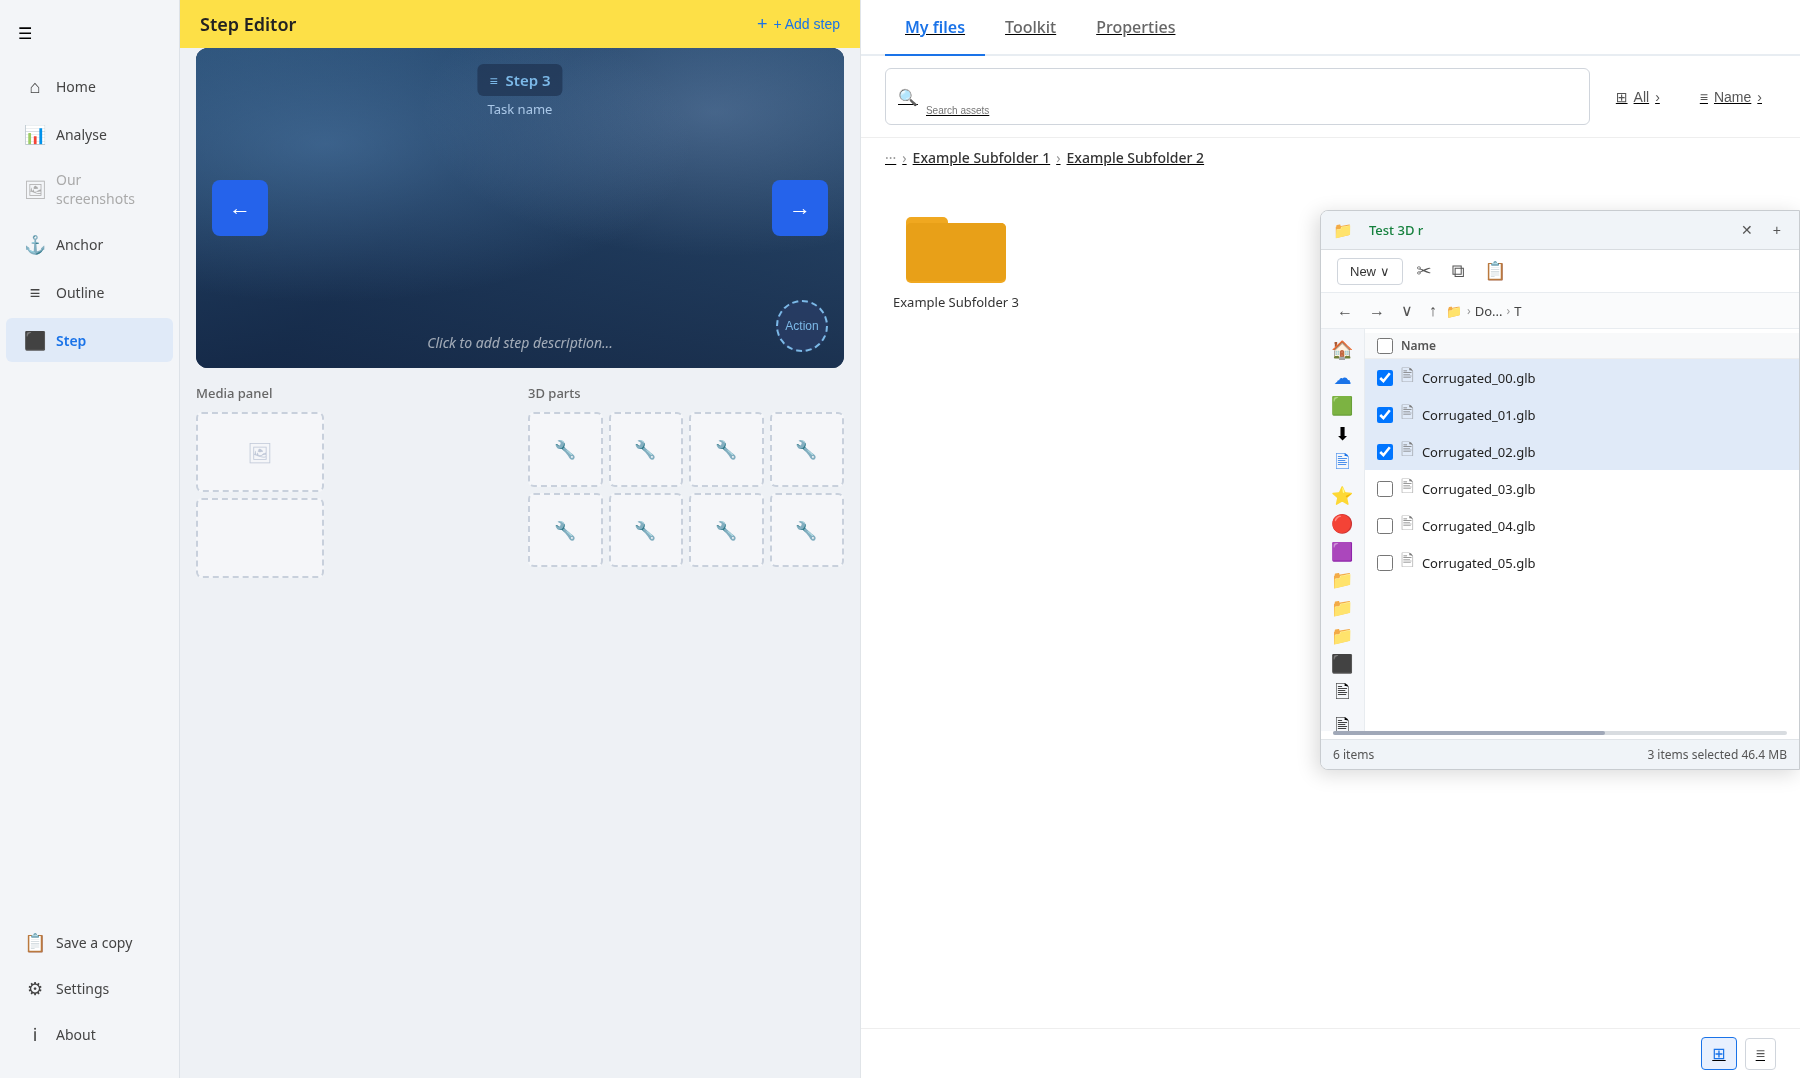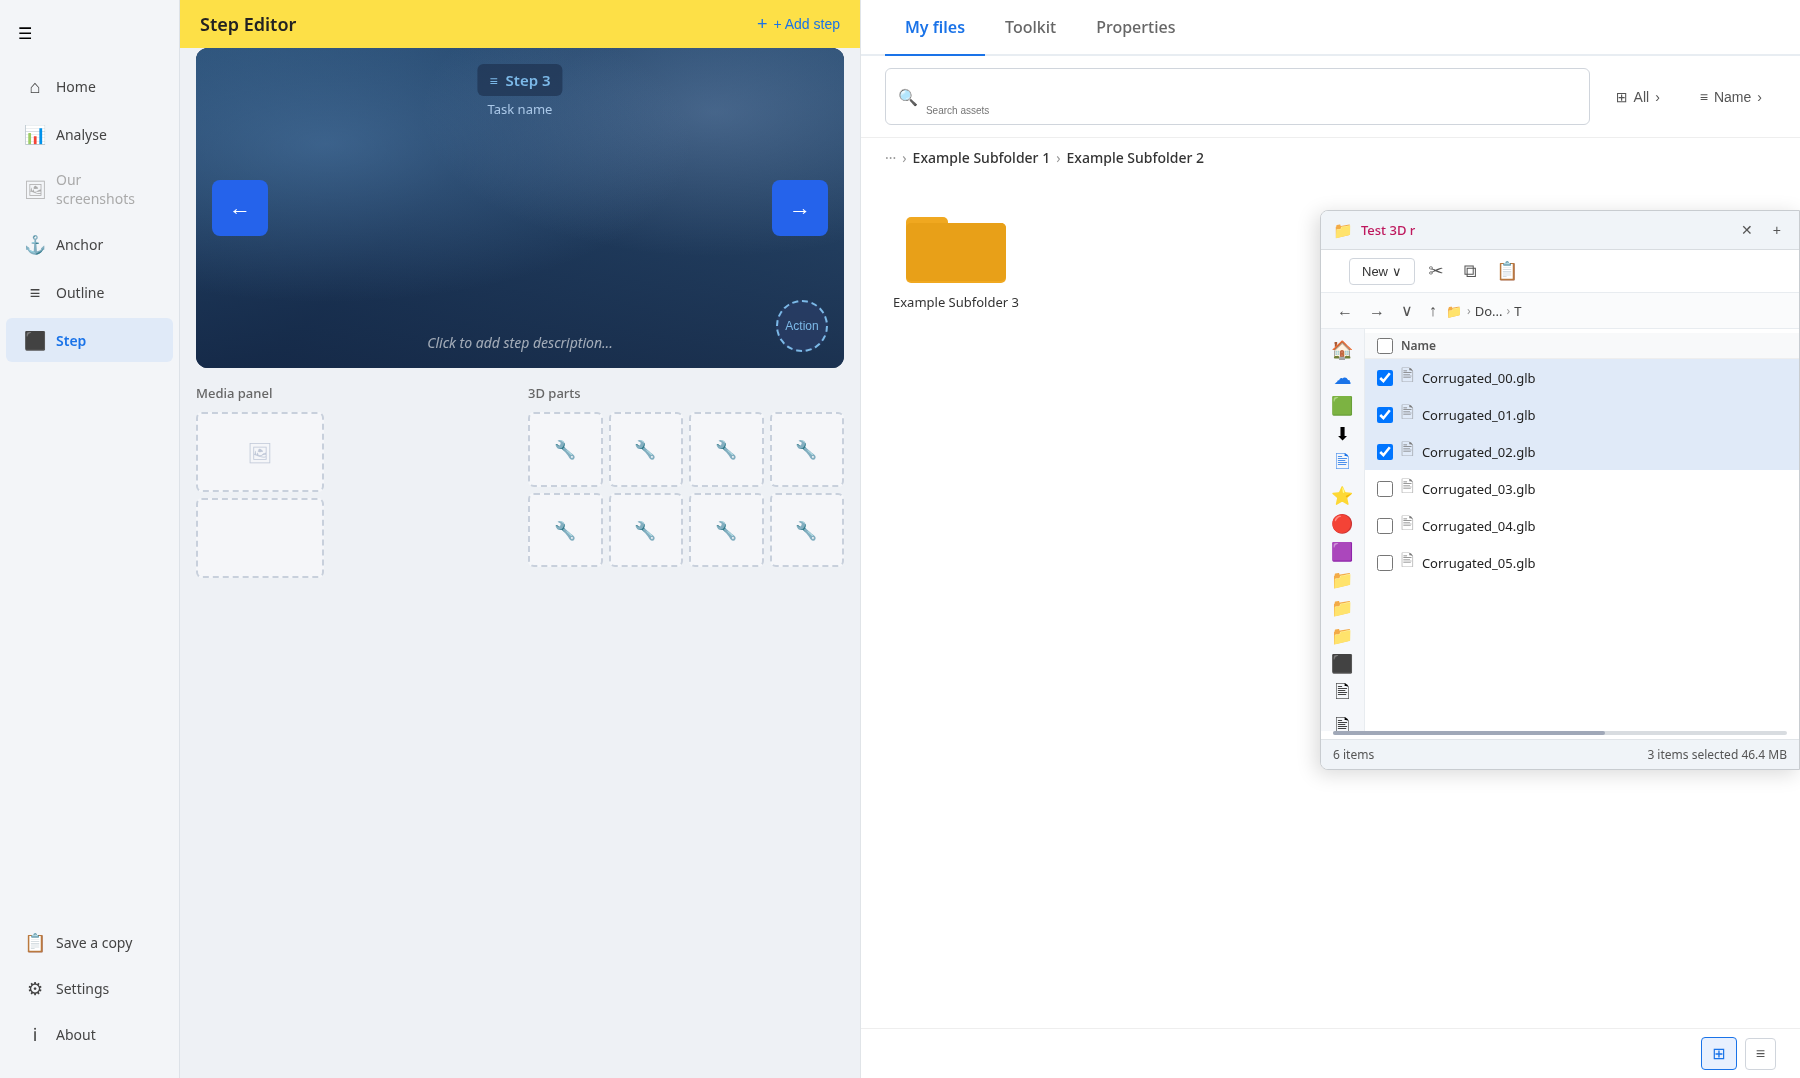--- a/index.html
+++ b/index.html
@@ -230,20 +230,21 @@
       margin-top: 6px;
     }
 
     
     .files-panel {
       flex: 1;
       background: white;
       display: flex;
       flex-direction: column;
       border-left: 1px solid #e0e4e8;
+      text-decoration: underline;
     }
     .files-tabs {
       display: flex;
       gap: 0;
       padding: 0 24px;
       border-bottom: 2px solid #e8edf2;
       background: white;
     }
     .files-tab {
       padding: 16px 20px;
@@ -394,37 +395,38 @@
       align-items: center;
       background: #f0f4f8;
       border-bottom: 1px solid #d8dce0;
       padding: 8px 12px;
       gap: 8px;
     }
     .fe-folder-icon { font-size: 16px; color: #e8a020; }
     .fe-title {
       flex: 1;
       font-size: 13px;
-      color: #be185d;
+      color: #15803d;
       font-weight: 500;
+      margin-left: 8px;
     }
     .fe-close-btn, .fe-add-btn {
       background: none;
       border: none;
       cursor: pointer;
       font-size: 14px;
       color: #555;
       padding: 2px 6px;
       border-radius: 4px;
     }
 
     .fe-toolbar {
       display: flex;
       align-items: center;
-      padding: 6px 28px;
+      padding: 6px 16px;
       gap: 8px;
       border-bottom: 1px solid #e8ecf0;
     }
     .fe-new-btn {
       display: flex;
       align-items: center;
       gap: 4px;
       background: none;
       border: 1px solid #d0d5dc;
       border-radius: 4px;

